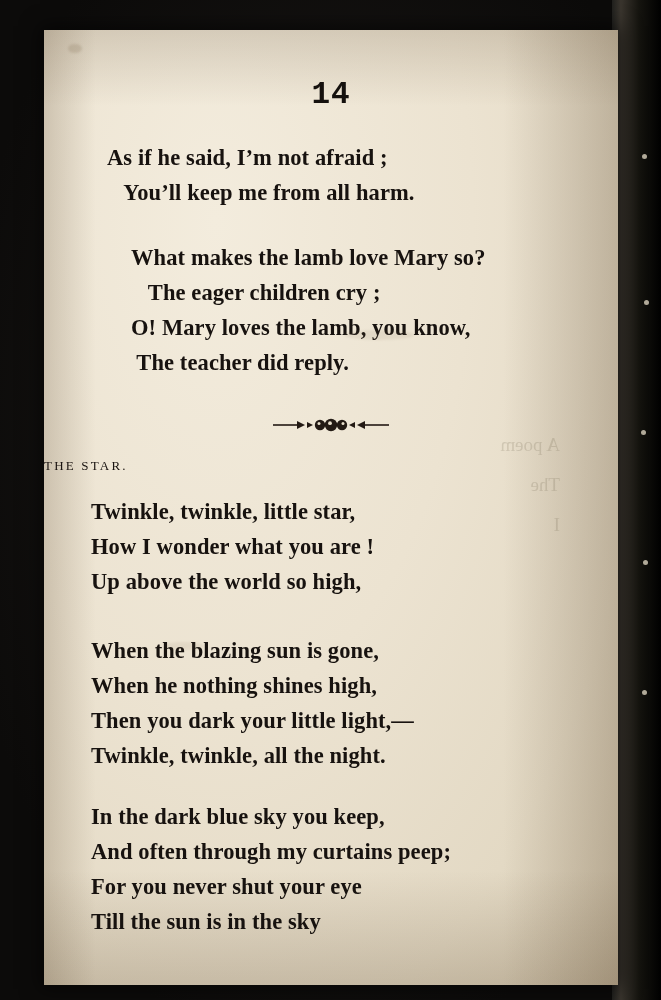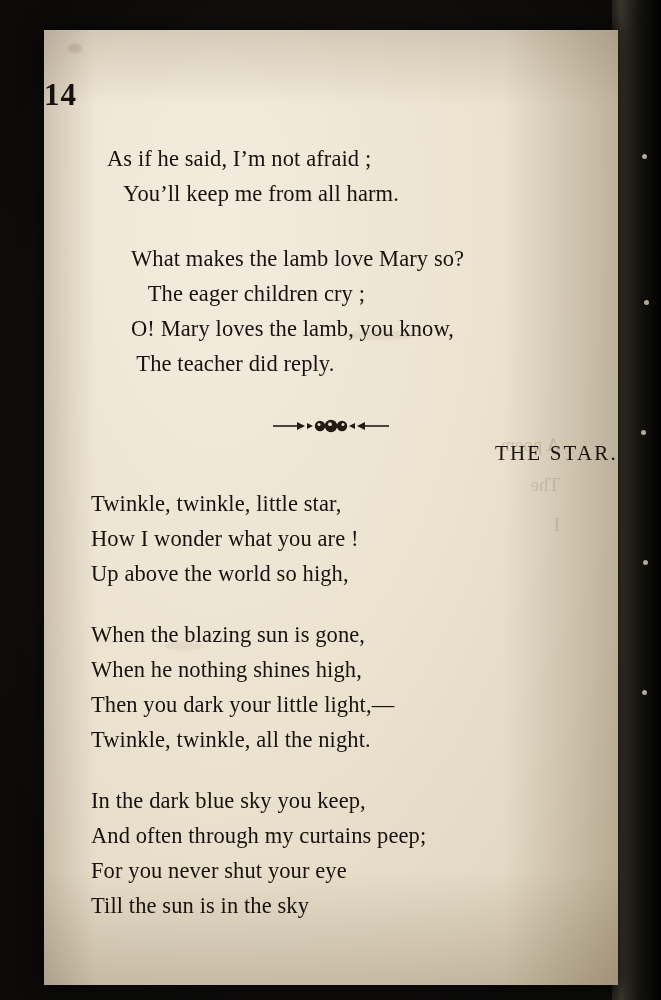--- a/index.html
+++ b/index.html
@@ -87,27 +87,27 @@
   }
 
   .content {
     position: relative;
     z-index: 3;
     padding: 0;
     color: #1c1714;
   }
 
   .folio {
-    text-align: left;
+    text-align: center;
     font-size: 31px;
     font-weight: 700;
     letter-spacing: 1px;
     margin-top: 47px;
     color: #15110e;
-    font-family: Liberation Serif, serif;
+    font-family: Liberation Mono, monospace;
   }
 
   .stanza {
     margin: 0 0 0 0;
     font-size: 22.5px;
     line-height: 35px;
     color: #17120f;
     letter-spacing: 0.1px;
   }
   .stanza .ln {
@@ -122,32 +122,32 @@
     margin-top: 34px;
     text-align: center;
     font-size: 17px;
     letter-spacing: 1px;
     color: #211a14;
     height: 22px;
   }
   .ornament svg { display: inline-block; vertical-align: middle; }
 
   .poem-title {
-    margin-top: 4px;
-    text-align: right;
-    font-size: 21px;
+    margin-top: 22px;
+    text-align: left;
+    font-size: 13px;
     letter-spacing: 2.2px;
     color: #191310;
   }
 
   .block-star1 { margin-top: 20px; margin-left: 47px; }
-  .block-star2 { margin-top: 26px; margin-left: 47px; }
+  .block-star2 { margin-top: 34px; margin-left: 47px; }
   .block-star3 { margin-top: 26px; margin-left: 47px; }
 
-  .ink-heavy { font-weight: 400; }
+  .ink-heavy { font-weight: 700; }
 
   
   .spot {
     position: absolute;
     border-radius: 50%;
     background: rgba(120,100,70,0.20);
     filter: blur(1px);
     z-index: 4;
   }
 </style>

